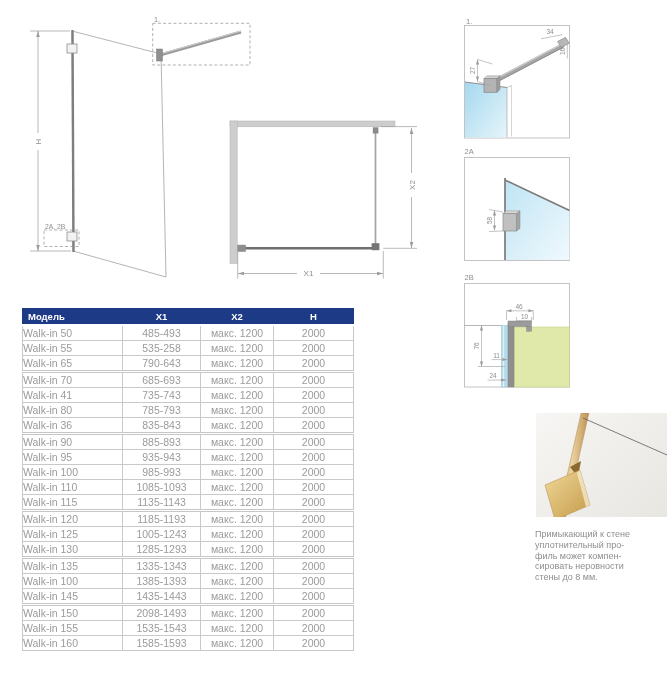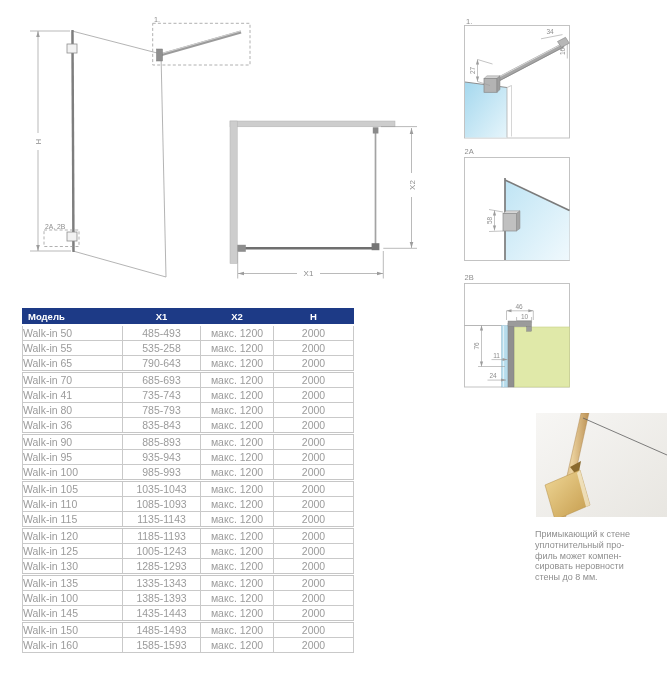--- a/index.html
+++ b/index.html
@@ -233,26 +233,20 @@
           <td>935-943</td>
           <td>макс. 1200</td>
           <td>2000</td>
         </tr>
         <tr>
           <td class="col-model">Walk-in 100</td>
           <td>985-993</td>
           <td>макс. 1200</td>
           <td>2000</td>
         </tr>
-        <tr class="group-start">
-          <td class="col-model">Walk-in 105</td>
-          <td>1035-1043</td>
-          <td>макс. 1200</td>
-          <td>2000</td>
-        </tr>
         <tr>
           <td class="col-model">Walk-in 110</td>
           <td>1085-1093</td>
           <td>макс. 1200</td>
           <td>2000</td>
         </tr>
         <tr>
           <td class="col-model">Walk-in 115</td>
           <td>1135-1143</td>
           <td>макс. 1200</td>
@@ -289,21 +283,27 @@
           <td>2000</td>
         </tr>
         <tr>
           <td class="col-model">Walk-in 145</td>
           <td>1435-1443</td>
           <td>макс. 1200</td>
           <td>2000</td>
         </tr>
         <tr class="group-start">
           <td class="col-model">Walk-in 150</td>
-          <td>1485-1493</td>
+          <td>2098-1493</td>
+          <td>макс. 1200</td>
+          <td>2000</td>
+        </tr>
+        <tr>
+          <td class="col-model">Walk-in 155</td>
+          <td>1535-1543</td>
           <td>макс. 1200</td>
           <td>2000</td>
         </tr>
         <tr>
           <td class="col-model">Walk-in 160</td>
           <td>1585-1593</td>
           <td>макс. 1200</td>
           <td>2000</td>
         </tr>
       </tbody>

